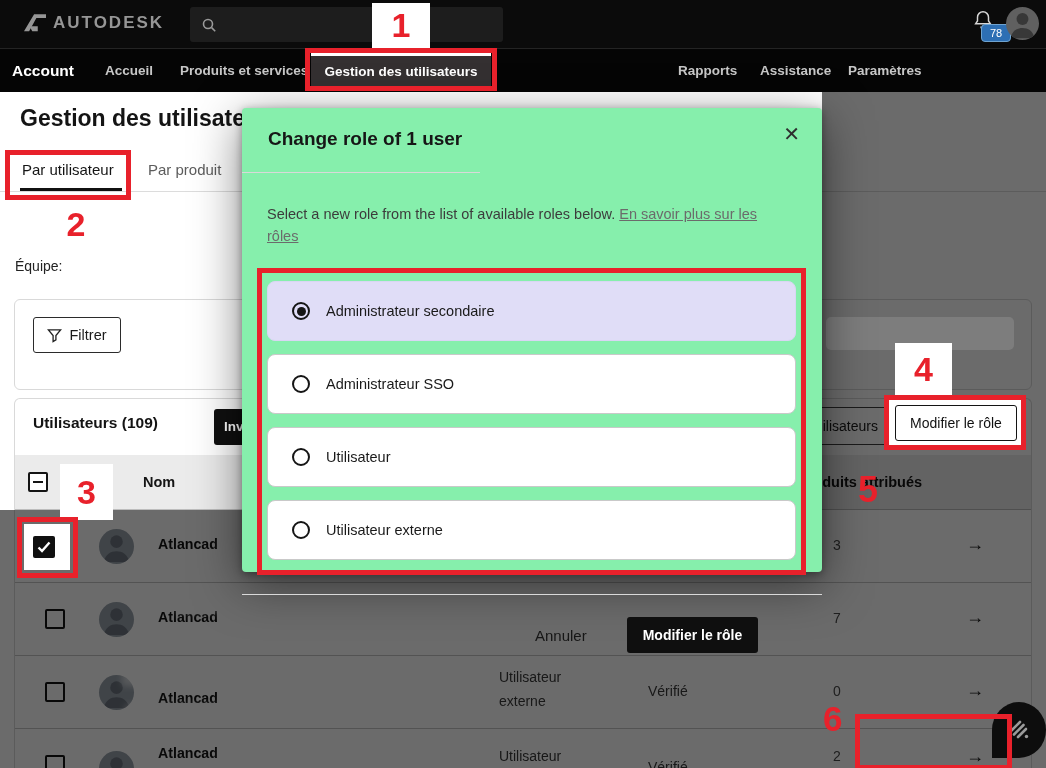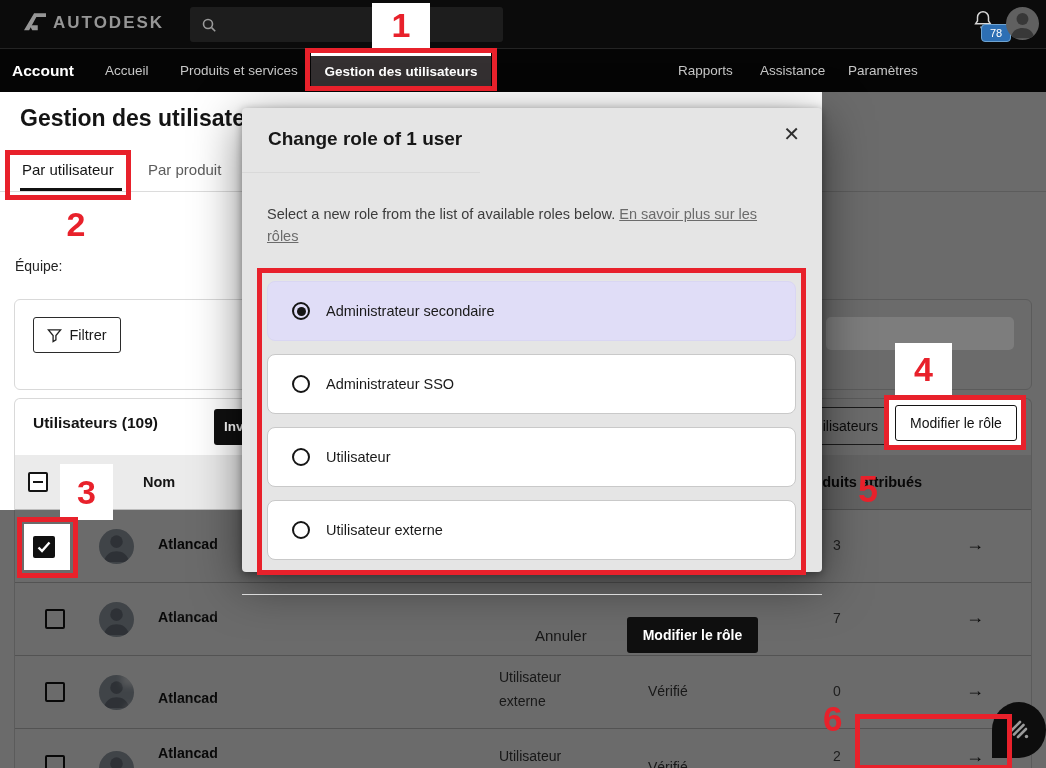--- a/index.html
+++ b/index.html
@@ -2,32 +2,32 @@
 <html><head>
 <meta charset="utf-8">
 <style>
   html,body{margin:0;padding:0;background:#222;}
   .screen{position:relative;width:1046px;height:768px;overflow:hidden;background:#fff;
           font-family:"Liberation Sans",sans-serif;-webkit-font-smoothing:antialiased;}
   .abs{position:absolute;}
 
   
   .topbar{left:0;top:0;width:1046px;height:48px;background:#0b0b0b;}
-  .logo{left:24px;top:13px;display:flex;gap:7px;}
+  .logo{left:24px;top:13px;display:flex;align-items:center;gap:7px;}
   .logo-text{color:#969696;font-size:17px;font-weight:bold;letter-spacing:2px;}
   .searchbox{left:190px;top:7px;width:313px;height:35px;background:#1d1d1d;border-radius:3px;
              display:flex;align-items:center;padding-left:11px;box-sizing:border-box;}
   .bell{left:972px;top:9px;}
   .badge{left:981px;top:24px;min-width:24px;height:16px;background:#2d6fb4;border:1px solid #6fa3cf;
          border-radius:4px;color:#fff;font-size:11px;display:flex;align-items:center;justify-content:center;padding:0 2px;}
   .tb-avatar{left:1006px;top:7px;width:33px;height:33px;border-radius:50%;background:#606060;overflow:hidden;}
 
   
   .nav{left:0;top:48px;width:1046px;height:44px;background:#050505;border-top:1px solid #242424;box-sizing:border-box;}
-  .nav span{position:absolute;top:0;line-height:43px;font-size:13.5px;font-weight:400;color:#c7c7c7;white-space:nowrap;}
+  .nav span{position:absolute;top:0;line-height:43px;font-size:13.5px;font-weight:700;color:#c7c7c7;white-space:nowrap;}
   .nav .nv-account{left:18px;font-size:15.5px;font-weight:bold;color:#fff;}
   .nv-accueil{left:105px;} .nv-produits{left:180px;}
   .nv-facturation{left:500px;} .nv-rapports{left:678px;} .nv-assistance{left:760px;} .nv-parametres{left:848px;}
   .nav-active-sliver{left:311px;top:52px;width:180px;height:4px;background:#fff;}
   .nav-active{left:311px;top:56px;width:180px;height:31px;background:#343031;color:#fff;font-size:13.5px;
               font-weight:bold;display:flex;align-items:center;justify-content:center;}
 
   
   .page-title{left:20px;top:105px;font-size:23px;font-weight:bold;color:#141414;white-space:nowrap;}
   .tabs-border{left:0;top:191px;width:1046px;height:1px;background:#dcdcdc;}
@@ -78,21 +78,21 @@
   .modify-patch{left:889px;top:399px;width:134px;height:47px;background:#fff;}
   .modify-btn{left:895px;top:405px;width:122px;height:36px;background:#fff;border:1.5px solid #141414;border-radius:3px;
               box-sizing:border-box;font-size:14px;color:#111;display:flex;align-items:center;justify-content:center;}
   .cb-patch{left:24px;top:524px;width:46px;height:46px;background:#fff;}
   .cb-checked{left:33px;top:536px;width:22px;height:22px;background:#101010;border-radius:2px;
               display:flex;align-items:center;justify-content:center;}
   .assist-bubble{left:992px;top:702px;width:54px;height:56px;background:#0d0d0d;border-radius:50% 50% 50% 0;
                  display:flex;align-items:center;justify-content:center;}
 
   
-  .modal{left:242px;top:108px;width:580px;height:464px;background:#e5e5e5;border-radius:4px;
+  .modal{left:242px;top:108px;width:580px;height:464px;background:#86efac;border-radius:4px;
          box-shadow:0 12px 48px rgba(0,0,0,.5), 0 2px 8px rgba(0,0,0,.35);}
   .m-title{left:26px;top:20px;font-size:19px;font-weight:bold;color:#161616;}
   .m-close{right:22px;top:16px;font-size:20px;color:#2e2e2e;line-height:1;cursor:default;}
   .m-divider{left:0;top:64px;width:238px;height:1px;background:#d9d9d9;}
   .m-body{left:25px;top:96px;width:542px;font-size:14.5px;line-height:1.5;color:#3c3c3c;}
   .m-link{color:#6b6b6b;text-decoration:underline;}
   .opt{left:25px;width:529px;height:60px;border:1px solid #c9c9c9;border-radius:8px;background:#fff;
        box-sizing:border-box;display:flex;align-items:center;padding-left:24px;gap:16px;}
   .opt1{top:173px;background:#e0ddf7;border-color:#d9d6f3;}
   .opt2{top:246px;} .opt3{top:319px;} .opt4{top:392px;}

